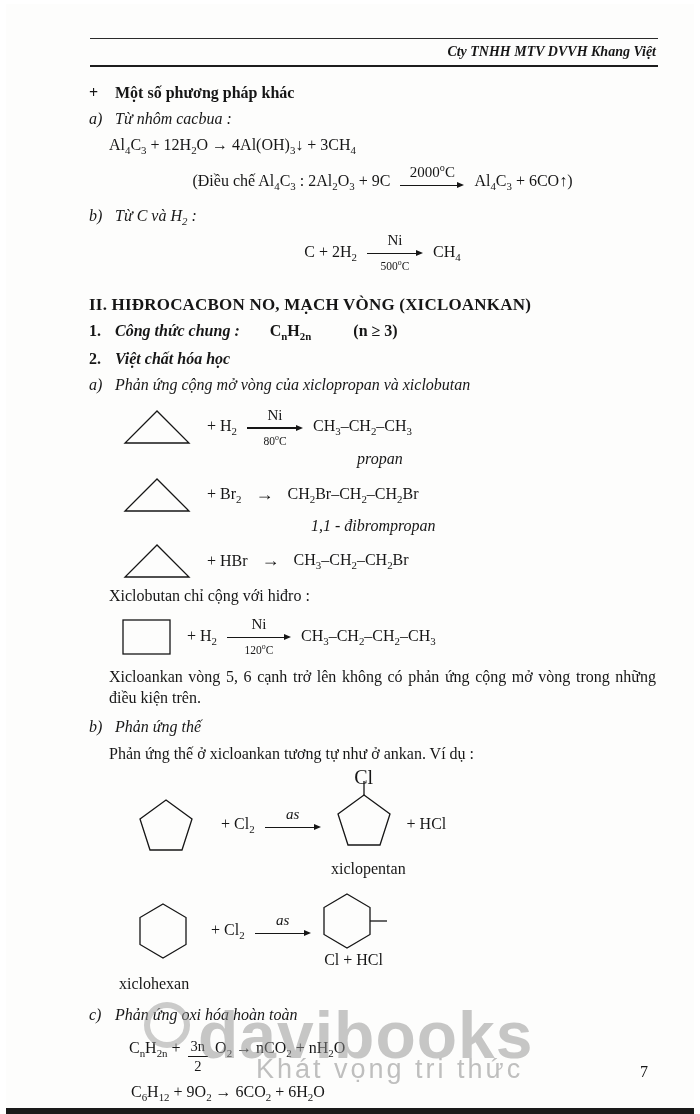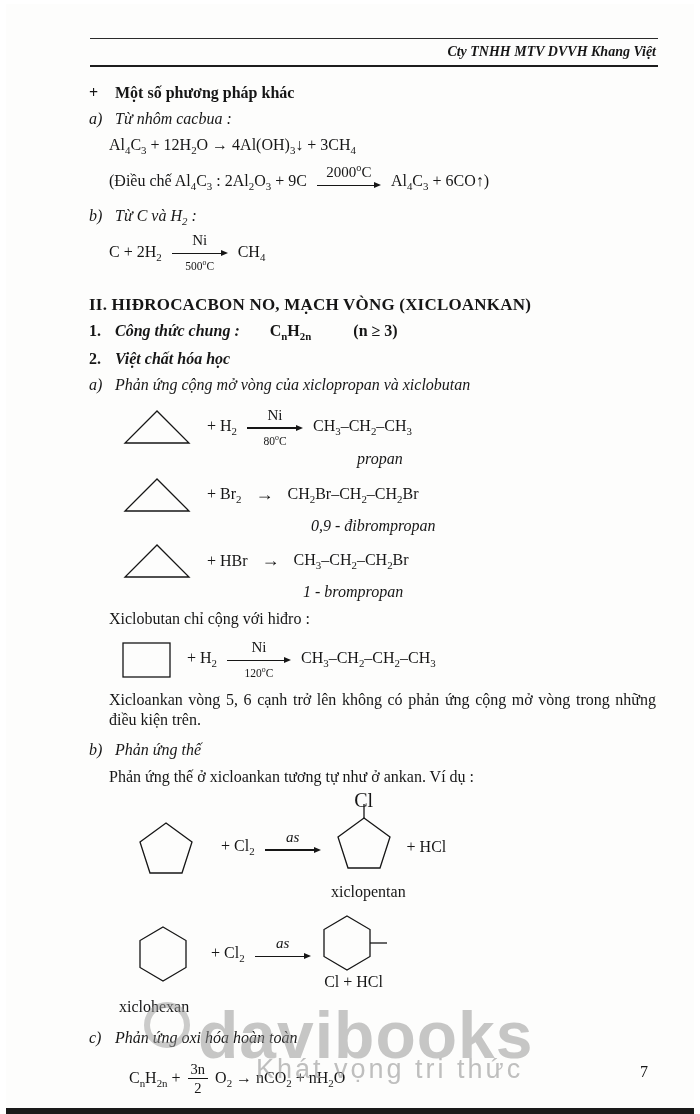--- a/index.html
+++ b/index.html
@@ -21,21 +21,21 @@
 
   .row { display:flex; align-items:baseline; }
   .lbl { flex:none; width:26px; }
   .b { font-weight:bold; }
   .it { font-style:italic; }
   .bi { font-weight:bold; font-style:italic; }
 
   .h-methods { margin-top:16px; }
   .item { margin-top:5px; }
   .eq { margin-top:6px; margin-left:20px; }
-  .eq-flex { display:flex; align-items:center; margin-top:5px; margin-left:20px; }
+  .eq-flex { display:flex; align-items:center; margin-top:5px; margin-left:20px;justify-content:center; }
 
   .sec-title { margin-top:22px; font-weight:bold; font-size:17px; letter-spacing:0.2px; }
   .formula-gap { margin-left:30px; }
   .constraint-gap { margin-left:42px; }
 
   
   .arr { display:inline-flex; flex-direction:column; align-items:center; margin:0 10px; line-height:1; flex:none; }
   .arr .top { font-size:15px; padding-bottom:2px; min-height:12px; }
   .arr .shaft { position:relative; width:56px; height:7px; }
   .arr .shaft::before { content:""; position:absolute; left:0; right:3px; top:2.8px; height:1.3px; background:#161616; }
@@ -58,21 +58,21 @@
   .hex-prod { display:flex; align-items:center;flex-direction:column; }
   .hex-prod .prod-txt { margin-left:-2px; }
 
   .para { margin-top:10px; margin-left:20px; text-align:justify; }
   .text-line { margin-top:6px; margin-left:20px; }
 
   
   .frac { display:inline-flex; flex-direction:column; align-items:center; margin:0 7px; font-size:14.5px; line-height:1.15; flex:none; }
   .frac .num { border-bottom:1.3px solid #161616; padding:0 3px 1px; }
   .frac .den { padding-top:1px; }
-  .ox-eq { display:flex; align-items:center; margin-left:40px; margin-top:12px;font-family:Liberation Serif, serif; }
+  .ox-eq { display:flex; margin-left:40px; margin-top:12px;font-family:Liberation Serif, serif; }
   .ox-eq2 { margin-left:42px; margin-top:8px; }
 
   
   .watermark { position:absolute; left:138px; top:998px; display:flex; align-items:flex-start; opacity:0.5; pointer-events:none; }
   .wm-logo { width:46px; height:46px; border:6px solid #9a9a9a; border-radius:50%; margin-right:8px; flex:none; }
   .wm-title { font-family:"Liberation Sans","DejaVu Sans",sans-serif; font-size:66px; font-weight:bold; color:#909090; letter-spacing:1px; line-height:1; }
   .wm-sub { position:absolute; left:250px; top:1048px; font-family:"Liberation Sans","DejaVu Sans",sans-serif; font-size:27px; color:#a5a5a5; letter-spacing:3px; opacity:0.7; pointer-events:none; }
   .page-num { position:absolute; right:46px; top:1058px; font-size:16px; }
   .bottom-bar { position:absolute; left:0; bottom:0; width:100%; height:10px; background:#1a1a1a; }
 </style>
@@ -158,31 +158,30 @@
     <div class="rxn-name" style="margin-left:268px">propan</div>
 
     <div class="rxn-row" style="margin-top:6px">
       <svg width="72" height="38">
         <polygon points="36,3 4,35 68,35" fill="none" stroke="#161616" stroke-width="1.3"></polygon>
       </svg>
       <span class="reagent">+ Br<sub>2</sub></span>
       <span class="plain-arrow">→</span>
       <span>CH<sub>2</sub>Br–CH<sub>2</sub>–CH<sub>2</sub>Br</span>
     </div>
-    <div class="rxn-name" style="margin-left:222px">0,9 - đibrompropan</div>
+    <div class="rxn-name" style="margin-left:222px">1,1 - đibrompropan</div>
 
     <div class="rxn-row" style="margin-top:5px">
       <svg width="72" height="38">
         <polygon points="36,3 4,35 68,35" fill="none" stroke="#161616" stroke-width="1.3"></polygon>
       </svg>
       <span class="reagent">+ HBr</span>
       <span class="plain-arrow">→</span>
       <span>CH<sub>3</sub>–CH<sub>2</sub>–CH<sub>2</sub>Br</span>
     </div>
-    <div class="rxn-name" style="margin-left:214px">1 - brompropan</div>
 
     <div class="text-line">Xiclobutan chỉ cộng với hiđro :</div>
 
     <div class="rxn-row" style="margin-top:10px">
       <svg width="52" height="40">
         <rect x="2" y="3" width="47" height="34" fill="none" stroke="#161616" stroke-width="1.3"></rect>
       </svg>
       <span class="reagent">+ H<sub>2</sub></span>
       <span class="arr wide">
         <span class="top">Ni</span>

